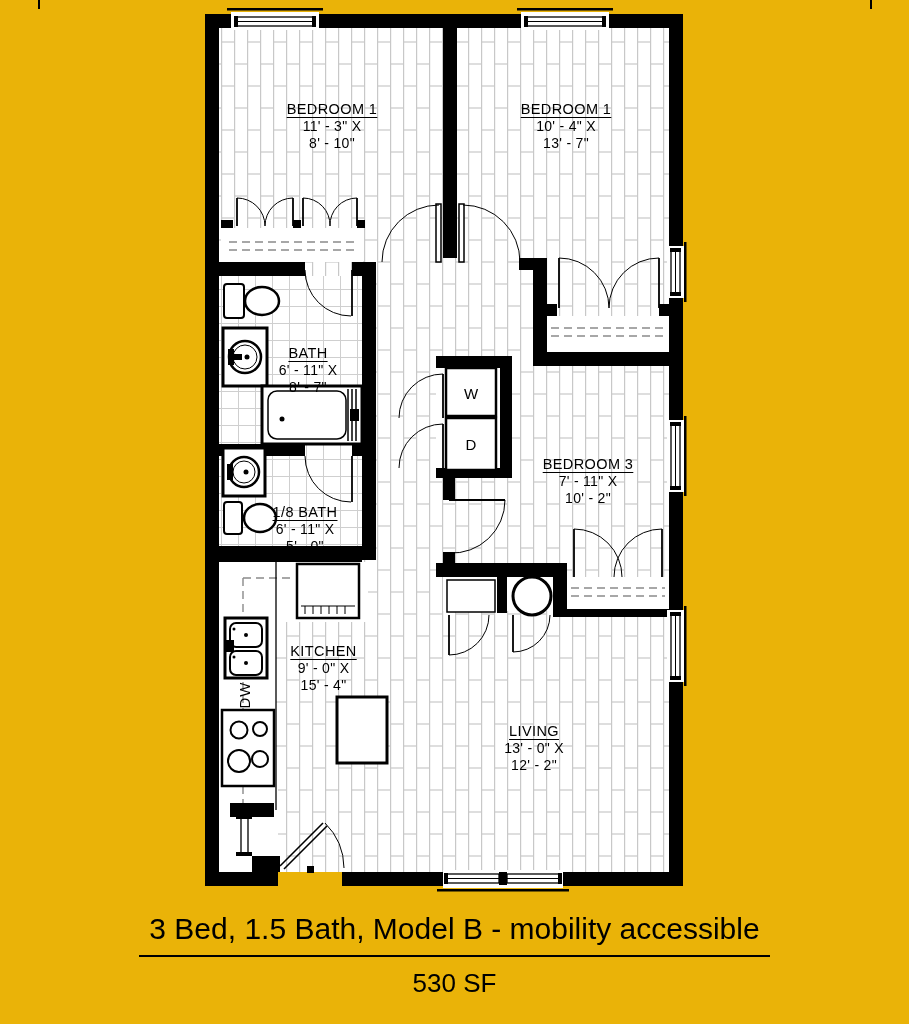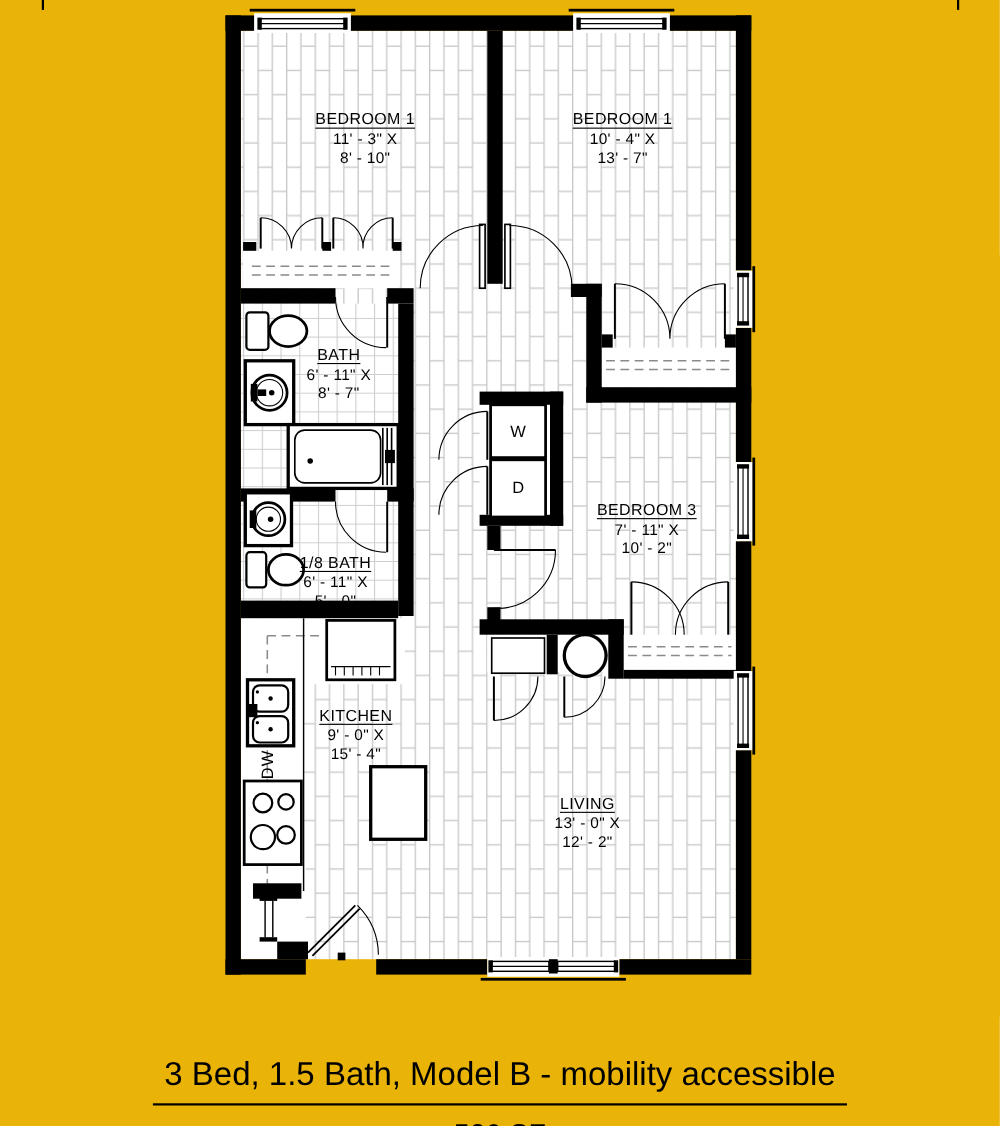--- a/index.html
+++ b/index.html
@@ -5,21 +5,21 @@
   html,body{margin:0;padding:0;background:#fff;}
   .page{position:relative;width:909px;height:1024px;background:#eab308;overflow:hidden;
         font-family:"Liberation Sans", sans-serif;color:#000;}
   .plan-svg{position:absolute;left:0;top:0;}
   .room-label{position:absolute;transform:translateX(-50%);text-align:center;white-space:nowrap;}
   .room-name{font-size:14.5px;line-height:18px;letter-spacing:.4px;text-decoration:underline;text-underline-offset:3px;}
   .room-dim{font-size:14px;line-height:17px;letter-spacing:.3px;}
   .appliance-letter{position:absolute;transform:translate(-50%,-50%);font-size:15px;}
   .dw-label{position:absolute;transform:translate(-50%,-50%) rotate(-90deg);font-size:15px;letter-spacing:1px;}
   .title-block{position:absolute;left:0;top:912px;width:100%;text-align:center;}
-  .plan-title{display:inline-block;font-size:30px;line-height:34px;padding:0 10px 9px 10px;border-bottom:2px solid #000;margin-top:48px;}
+  .plan-title{display:inline-block;font-size:30px;line-height:34px;padding:0 10px 9px 10px;border-bottom:2px solid #000;}
   .plan-area{font-size:26px;line-height:30px;margin-top:11px;}
 </style>
 </head>
 <body>
 
 <div class="page">
 
 <svg class="plan-svg" width="909" height="1024" viewBox="0 0 909 1024">
   <defs>
     <pattern id="plank" width="26" height="88" patternUnits="userSpaceOnUse">
@@ -321,21 +321,21 @@
 <div class="room-label" style="left:332px;top:100px;">
   <div class="room-name">BEDROOM 1</div>
   <div class="room-dim">11' - 3" X</div>
   <div class="room-dim">8' - 10"</div>
 </div>
 <div class="room-label" style="left:566px;top:100px;">
   <div class="room-name">BEDROOM 1</div>
   <div class="room-dim">10' - 4" X</div>
   <div class="room-dim">13' - 7"</div>
 </div>
-<div class="room-label" style="left:308px;top:314px;">
+<div class="room-label" style="left:308px;top:344px;">
   <div class="room-name">BATH</div>
   <div class="room-dim">6' - 11" X</div>
   <div class="room-dim">8' - 7"</div>
 </div>
 <div class="room-label" style="left:305px;top:503px;">
   <div class="room-name">1/8 BATH</div>
   <div class="room-dim">6' - 11" X</div>
   <div class="room-dim">5' - 0"</div>
 </div>
 <div class="room-label" style="left:588px;top:455px;">

